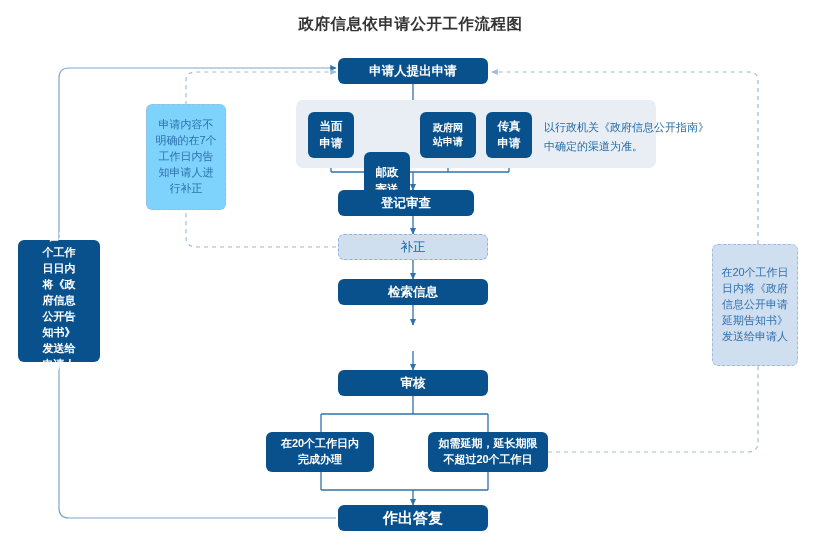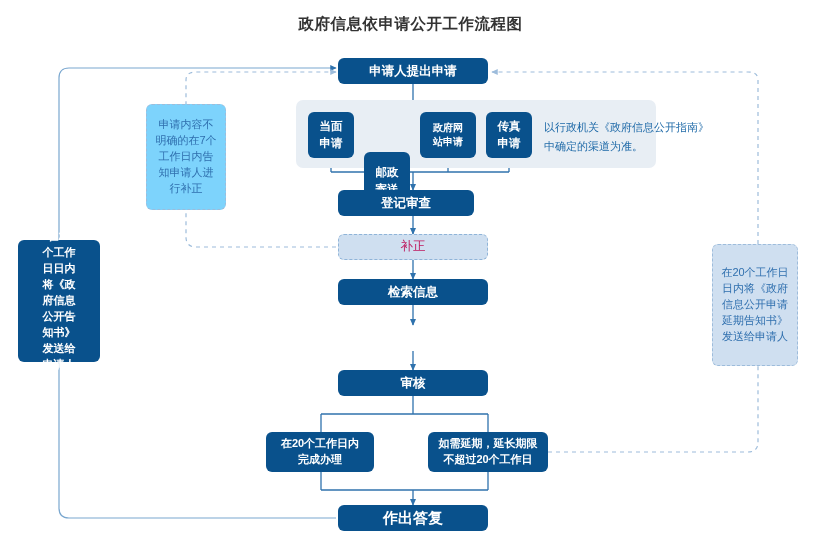--- a/index.html
+++ b/index.html
@@ -37,23 +37,22 @@
     line-height:1.45;
     z-index:3;
   }
   .dark{
     background:#09518c;
     color:#ffffff;
     font-weight:bold;
   }
   .light-dash{
     background:#cfdff0;
-    color:#be185d;
+    color:#0369a1;
     border:1px dashed #8fb4d8;
-    font-family:Liberation Mono, monospace;
   }
   .note-panel{
     background:#e8eef4;
     color:#1f6aa8;
     border-radius:7px;
     text-align:left;
     justify-content:flex-start;
     font-weight:normal;
     z-index:1;
   }

